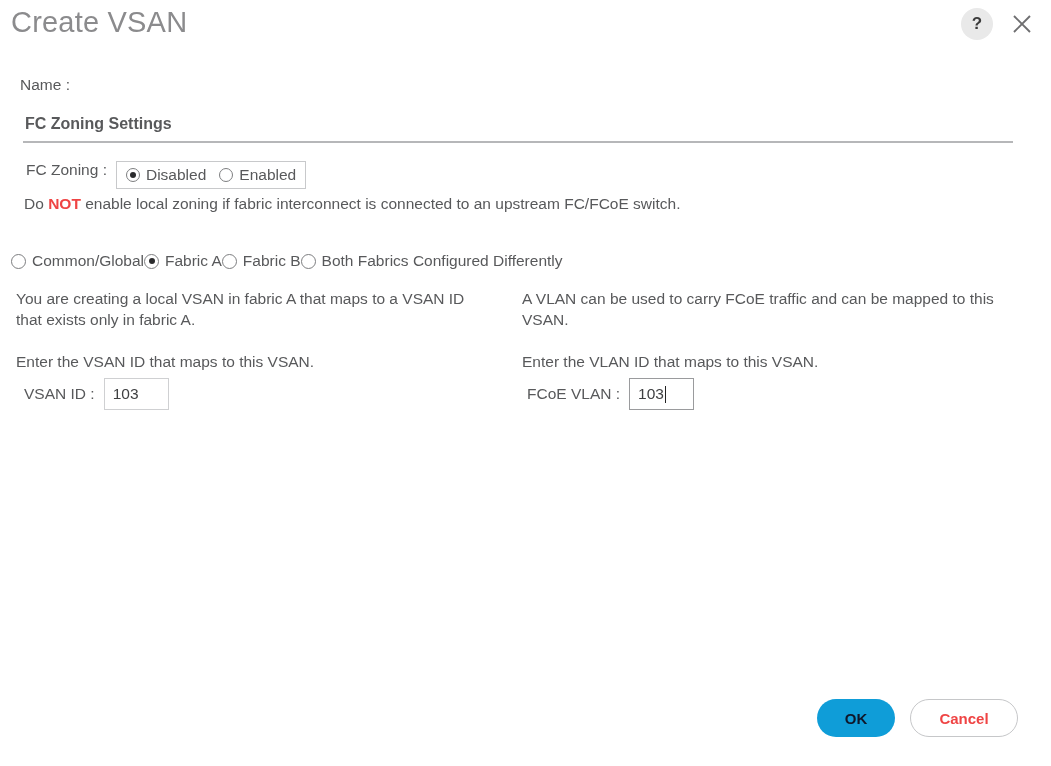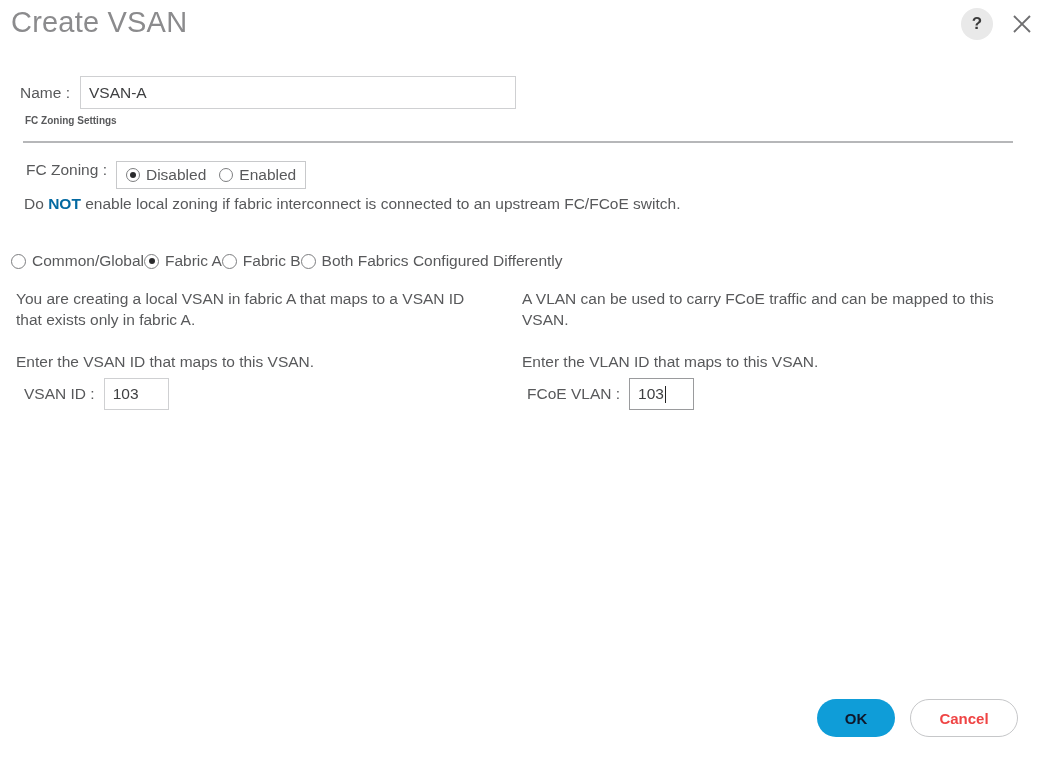--- a/index.html
+++ b/index.html
@@ -101,21 +101,21 @@
     width: 436px;
     height: 33px;
     line-height: 33px;
   }
 
   
   .section-header {
     position: absolute;
     left: 25px;
     top: 115px;
-    font-size: 10px;
+    font-size: 16px;
     font-weight: bold;
     color: #58595b;
   }
   .divider {
     position: absolute;
     left: 23px;
     top: 141px;
     width: 990px;
     height: 2px;
     background: #b6b7b9;
@@ -176,21 +176,21 @@
 
   
   .warning-text {
     position: absolute;
     left: 24px;
     top: 195px;
     font-size: 15.5px;
     color: #58595b;
     white-space: nowrap;
   }
-  .warning-text b { font-weight: bold; color: #0369a1; }
+  .warning-text b { font-weight: bold; color: #ef4444; }
 
   
   .fabric-row {
     position: absolute;
     left: 11px;
     top: 252px;
     display: flex;
     align-items: flex-end;
   }
   .fabric-row .radio-mark {
@@ -314,21 +314,20 @@
         <svg width="22" height="22" viewBox="0 0 22 22">
           <line x1="3" y1="3" x2="19" y2="19" stroke="#6e6e70" stroke-width="1.9"></line>
           <line x1="19" y1="3" x2="3" y2="19" stroke="#6e6e70" stroke-width="1.9"></line>
         </svg>
       </div>
     </div>
   </div>
 
   <div class="name-row">
     <span class="field-label name-label">Name :</span>
-    <input class="text-input name-input" type="text" value="VSAN-A" style="">
   </div>
 
   <div class="section-header">FC Zoning Settings</div>
   <div class="divider"></div>
 
   <div class="zoning-row">
     <span class="field-label zoning-label">FC Zoning :</span>
     <div class="radio-box">
       <label class="radio-opt">
         <span class="radio-mark checked"></span>

